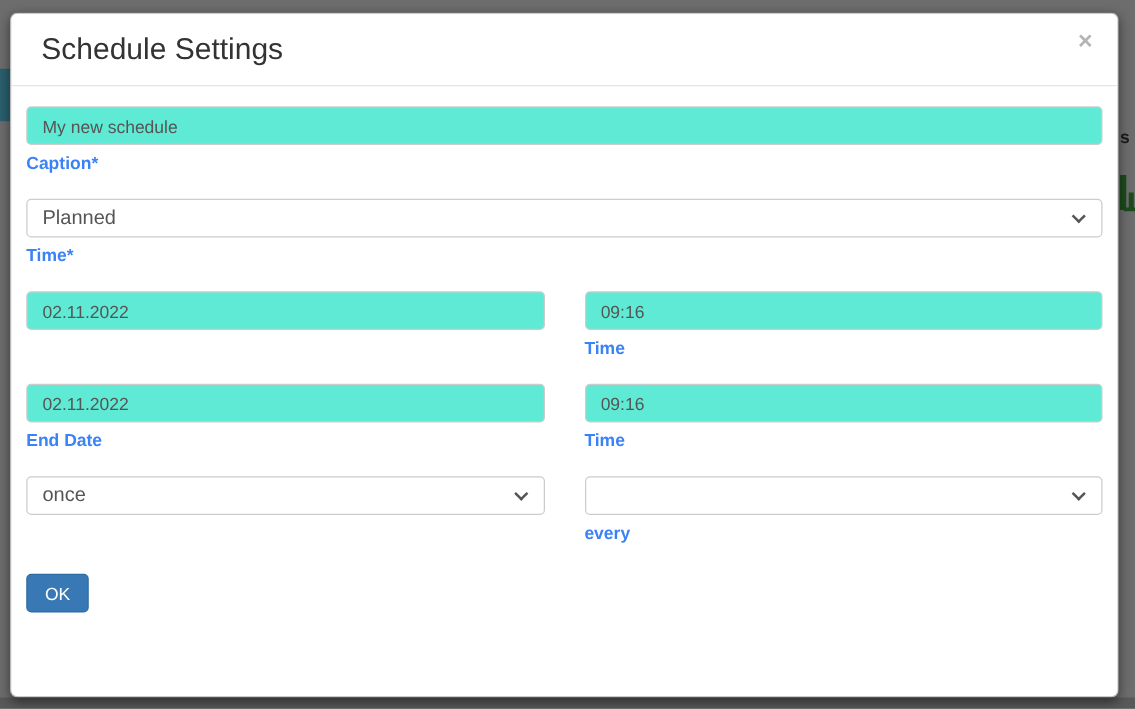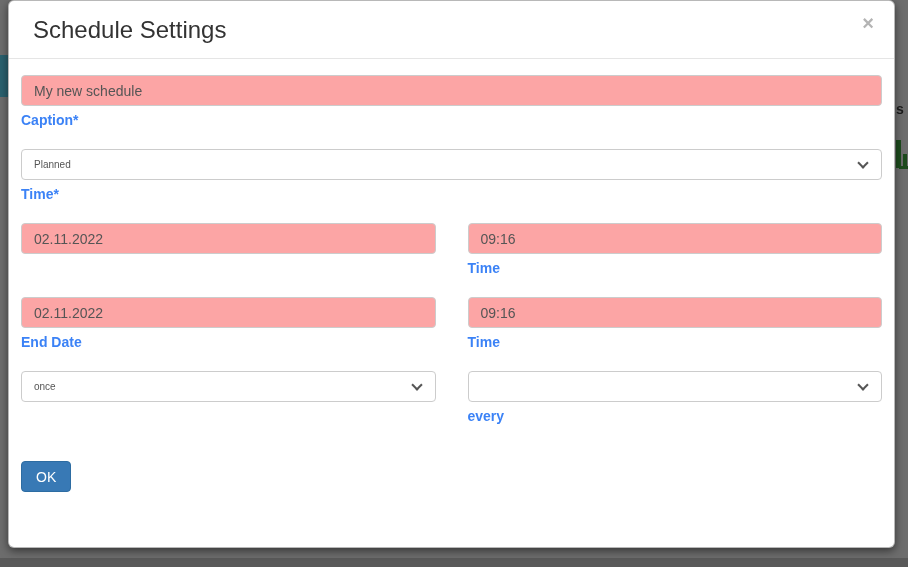--- a/index.html
+++ b/index.html
@@ -23,21 +23,21 @@
     position: absolute; left: 896px; top: 101px;
     font-size: 14px; font-weight: bold; color: #1b1b1b;
   }
   .bg-bar { position: absolute; background: #1d4b1d; }
   .bg-bar.b1 { left: 896px; top: 140px; width: 5px; height: 28px; }
   .bg-bar.b2 { left: 903px; top: 154px; width: 4px; height: 14px; }
   .bg-bar.b3 { left: 899px; top: 166px; width: 9px; height: 3px; }
 
   
   .modal {
-    position: absolute; left: 8px; top: 0;
+    position: absolute; left: 8px; top: 10px;
     width: 887px; height: 548px;
     background: #ffffff;
     border: 1px solid rgba(0,0,0,0.28);
     border-radius: 6px;
     box-shadow: 0 3px 9px rgba(0,0,0,0.5);
   }
   .modal-header {
     position: relative;
     padding: 15px 24px;
     border-bottom: 1px solid #e5e5e5;
@@ -92,30 +92,30 @@
   .text-input {
     display: block;
     width: 100%; height: 31px;
     border: 1px solid #ccc;
     border-radius: 4px;
     padding: 0 12px;
     font-size: 14px;
     color: #555555;
     font-family: "Liberation Sans", sans-serif;
     outline: none;
-    background: #fca5a5;
+    background: #5eead4;
   }
   .select-box {
     position: relative;
     display: flex; align-items: center;
     width: 100%; height: 31px;
     border: 1px solid #ccc;
     border-radius: 4px;
     padding: 0 30px 0 12px;
-    font-size: 10px;
+    font-size: 16px;
     color: #555555;
     background: #fff;
     cursor: pointer;
   }
   .chevron {
     position: absolute; right: 14px; top: 10px;
     width: 8px; height: 8px;
     border-right: 2px solid #555;
     border-bottom: 2px solid #555;
     transform: rotate(45deg);
@@ -124,21 +124,21 @@
   }
   .field-label {
     display: block;
     margin-top: 6px;
     font-size: 14px;
     font-weight: bold;
     color: #3b82f6;
     line-height: 16px;
   }
   .ok-button {
-    margin-top: 16px;
+    margin-top: 4px;
     height: 31px;
     padding: 0 14px;
     background: #3879b5;
     border: 1px solid #2d6ca2;
     border-radius: 4px;
     color: #ffffff;
     font-size: 14px;
     font-family: "Liberation Sans", sans-serif;
     cursor: pointer;
   }

